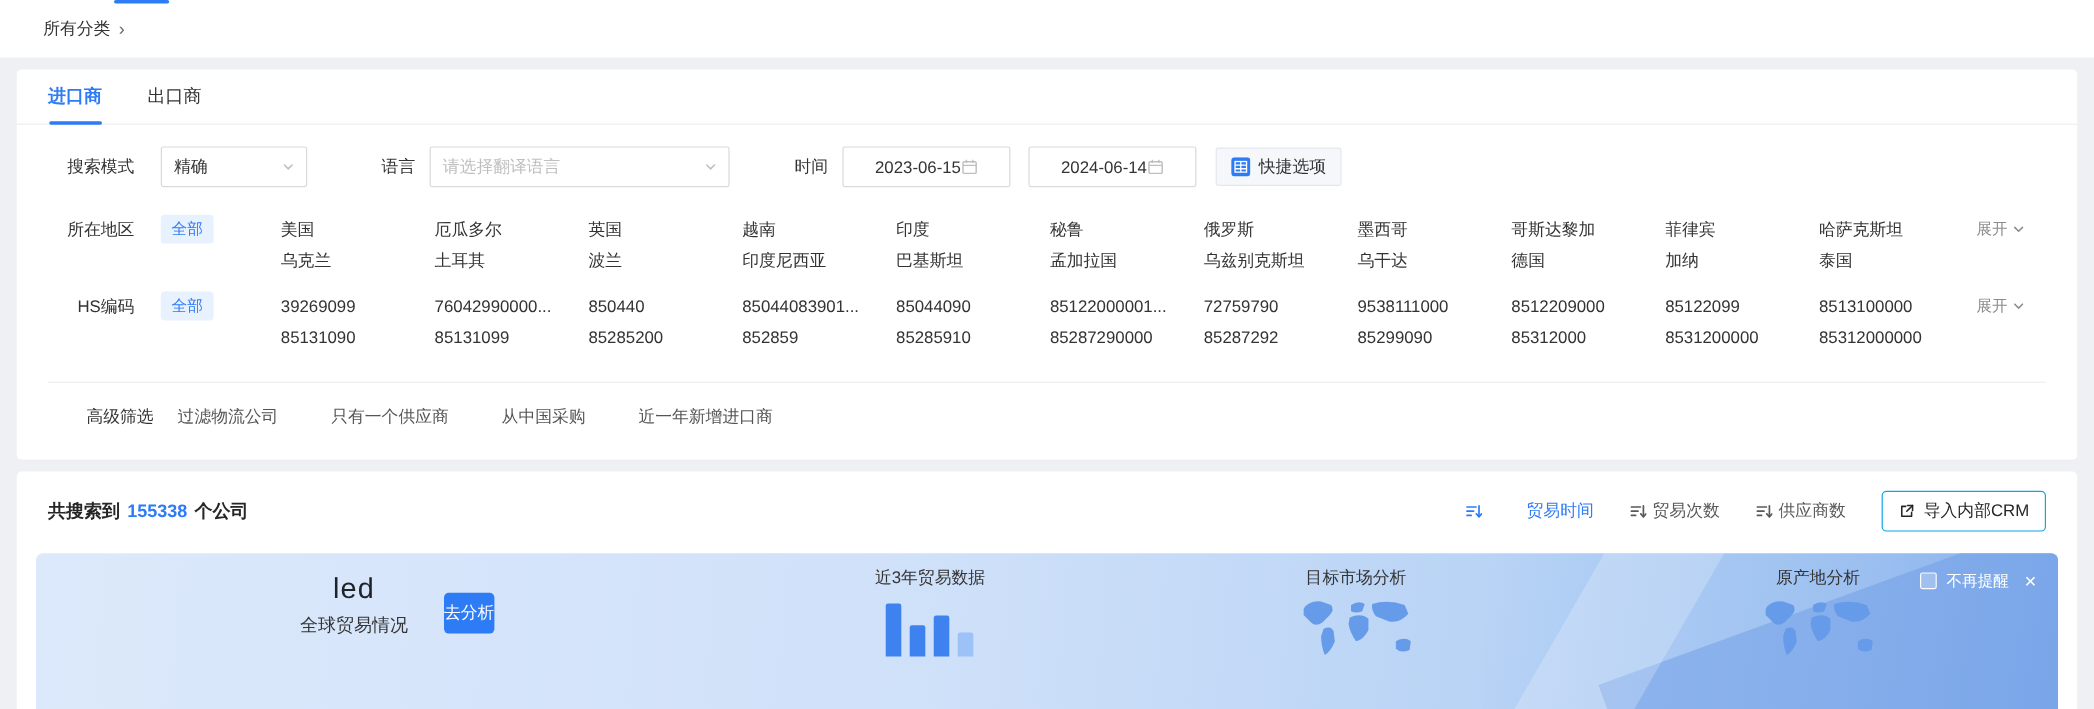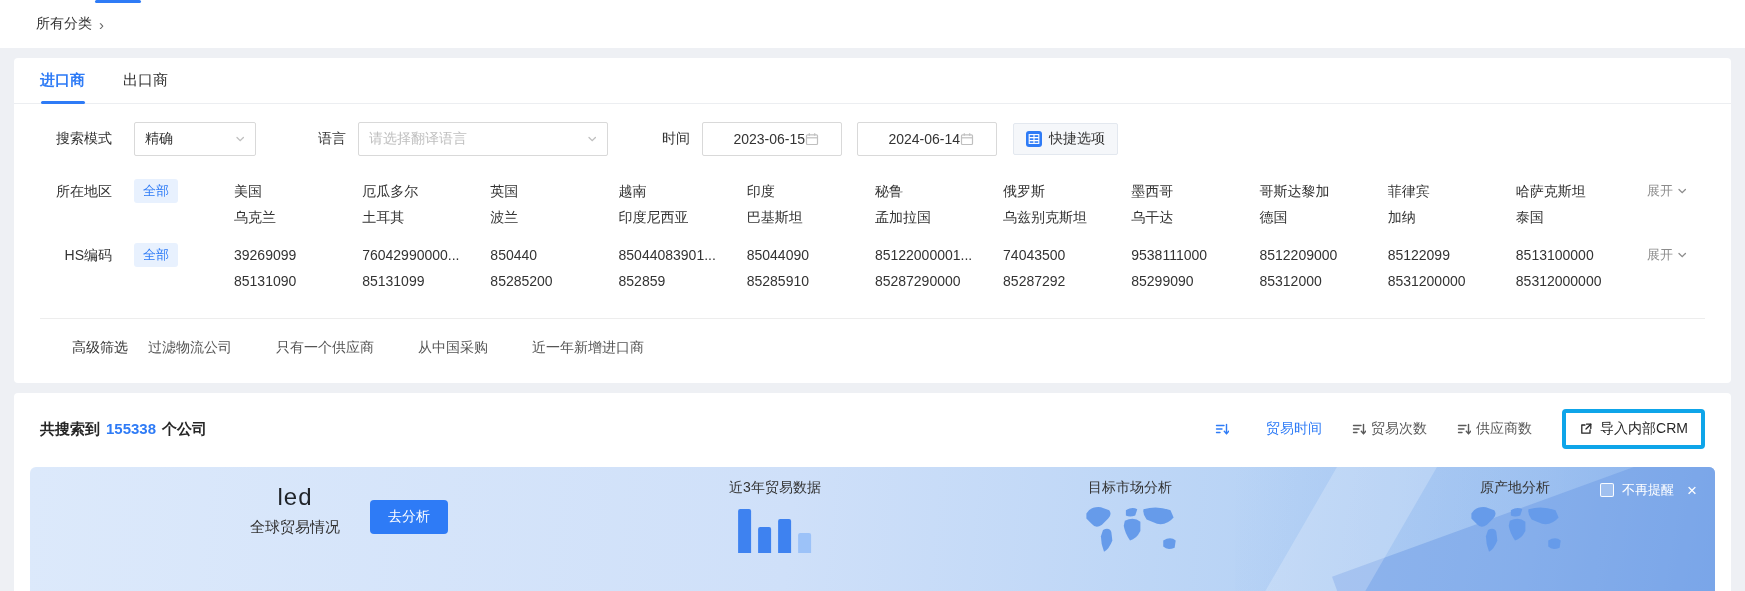--- a/index.html
+++ b/index.html
@@ -27,21 +27,21 @@
   .f-label { width:72px; text-align:right; color:#333; flex:none; }
   .sel { height:34px; border:1px solid #d9d9d9; border-radius:2px; background:#fff;
     display:flex; align-items:center; justify-content:space-between; padding:0 10px; cursor:pointer; }
   .sel-mode { width:122px; margin-left:22px; }
   .lbl-inline { flex:none; color:#333; }
   .lbl-lang { margin-left:62px; }
   .sel-lang { width:250px; margin-left:12px; }
   .placeholder { color:#bfbfbf; }
   .lbl-time { margin-left:54px; }
   .date-box { width:140px; height:34px; border:1px solid #d9d9d9; border-radius:2px;
-    display:flex; align-items:center; justify-content:flex-end; padding:0 22px; margin-left:12px; cursor:pointer; }
+    display:flex; align-items:center; justify-content:center; padding:0 22px; margin-left:12px; cursor:pointer; }
   .date-box.second { margin-left:15px; }
   .icon-gray { color:#bfbfbf; flex:none; }
   .quick-btn { margin-left:16px; height:32px; display:flex; align-items:center; gap:7px; padding:0 12px;
     background:#f5f7fa; border:1px solid #e3e8ef; border-radius:2px; font-size:14px; color:#333; cursor:pointer;
     font-family:inherit; }
 
   
   .facet-row { display:flex; align-items:flex-start; padding-left:26px; margin-top:22px; }
   .facet-row.hs { margin-top:12px; }
   .facet-row .f-label { line-height:26px; }
@@ -61,38 +61,38 @@
   .adv-options span { color:#555; cursor:pointer; white-space:nowrap; }
 
   
   .results-card { margin-top:10px; padding-bottom:30px; min-height:190px; }
   .results-header { display:flex; align-items:center; justify-content:space-between; padding:16px 26px 10px; }
   .results-left { font-size:15px; font-weight:bold; color:#262626; }
   .count { color:#2E7BF6; margin:0 6px; }
   .results-right { display:flex; align-items:center; }
   .sort-item { display:flex; align-items:center; gap:5px; color:#595959; font-size:14px; margin-left:30px; cursor:pointer; }
   .sort-item.active { color:#2E7BF6;gap:37px; }
-  .crm-btn { margin-left:30px; display:flex; align-items:center; gap:7px; border:4px solid #0ea5e9;
+  .crm-btn { margin-left:30px; display:flex; align-items:center; gap:7px; border:1px solid #0ea5e9;
     background:#fff; border-radius:4px; padding:7px 13px; font-size:14px; color:#262626; cursor:pointer; font-family:inherit; }
 
   
   .banner { position:relative; margin:8px 16px 0; height:150px; border-radius:6px; overflow:hidden;
     background:linear-gradient(95deg,#dce9fb 0%,#cfe0f9 45%,#b6d2f5 75%,#a5c8f2 100%); }
   .deco-a { position:absolute; top:0; bottom:0; right:0; width:480px; z-index:1;
     background:linear-gradient(100deg, rgba(255,255,255,0) 0%, rgba(129,171,235,.35) 60%, rgba(108,155,230,.55) 100%); }
   .deco-b { position:absolute; right:-70px; bottom:-90px; width:430px; height:210px; background:#6d9ce6;
     opacity:.5; transform:rotate(-20deg); z-index:1; }
   .deco-c { position:absolute; right:330px; top:-30px; width:100px; height:240px; background:rgba(255,255,255,.22);
     transform:skewX(-30deg); z-index:1; }
 
   .banner-left { position:absolute; left:220px; top:16px; display:flex; align-items:flex-end; gap:30px; z-index:2; }
   .kw-box { text-align:center; }
   .kw { font-size:24px; color:#1f2329; letter-spacing:1px; }
   .kw-sub { margin-top:7px; font-size:15px; color:#333; }
-  .analyze-btn { background:#2E7BF6; color:#fff; border:none; border-radius:4px; padding:8px 18px;
+  .analyze-btn { background:#2E7BF6; color:#fff; border:none; border-radius:4px; padding:8px 0;
     font-size:14px; cursor:pointer; margin-bottom:3px; font-family:inherit; }
 
   .feature { position:absolute; top:12px; transform:translateX(-50%); text-align:center; z-index:2; }
   .feature-title { font-size:14px; color:#333; white-space:nowrap; }
   .mini-chart { display:flex; align-items:flex-end; justify-content:center; gap:7px; height:48px; margin-top:8px; }
   .mini-chart i { display:block; width:13px; border-radius:2px 2px 0 0; background:#3E82F0; }
   .mini-chart .b1 { height:44px; } .mini-chart .b2 { height:26px; }
   .mini-chart .b3 { height:34px; } .mini-chart .b4 { height:20px; background:#9CC2F8; }
   .map-icon { margin-top:6px; color:#669bea; }
 
@@ -244,21 +244,21 @@
     <span class="f-label">HS编码</span>
     <span class="all-tag">全部</span>
     <div class="facet-lines">
       <div class="facet-grid">
           <span class="facet-item">39269099</span>
           <span class="facet-item">76042990000...</span>
           <span class="facet-item">850440</span>
           <span class="facet-item">85044083901...</span>
           <span class="facet-item">85044090</span>
           <span class="facet-item">85122000001...</span>
-          <span class="facet-item">74043500</span>
+          <span class="facet-item">72759790</span>
           <span class="facet-item">9538111000</span>
           <span class="facet-item">8512209000</span>
           <span class="facet-item">85122099</span>
           <span class="facet-item">8513100000</span>
         </div>
       <div class="facet-grid">
           <span class="facet-item">85131090</span>
           <span class="facet-item">85131099</span>
           <span class="facet-item">85285200</span>
           <span class="facet-item">852859</span>

